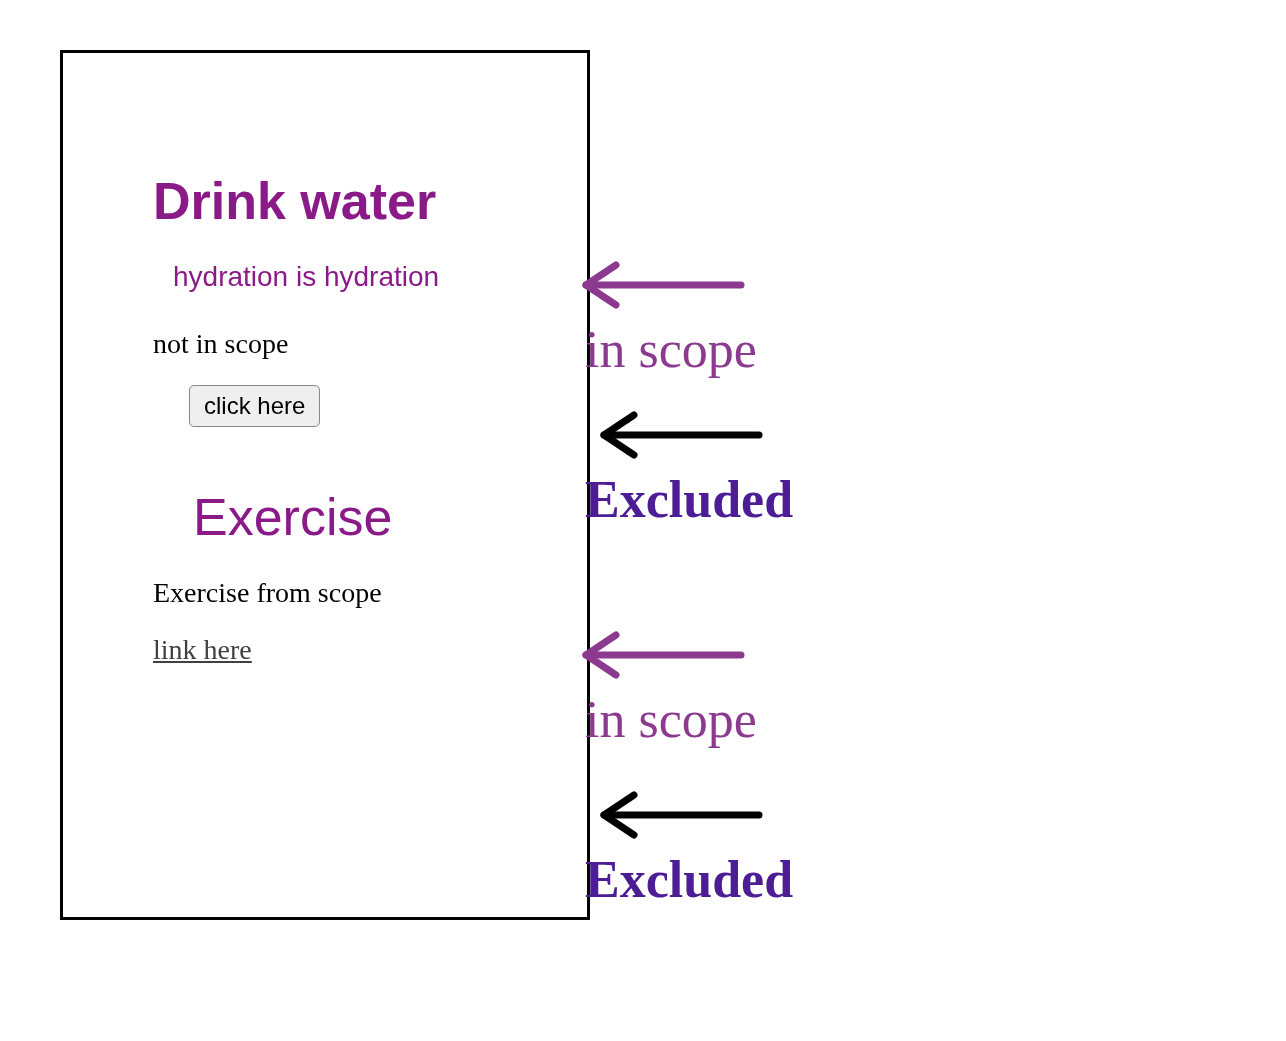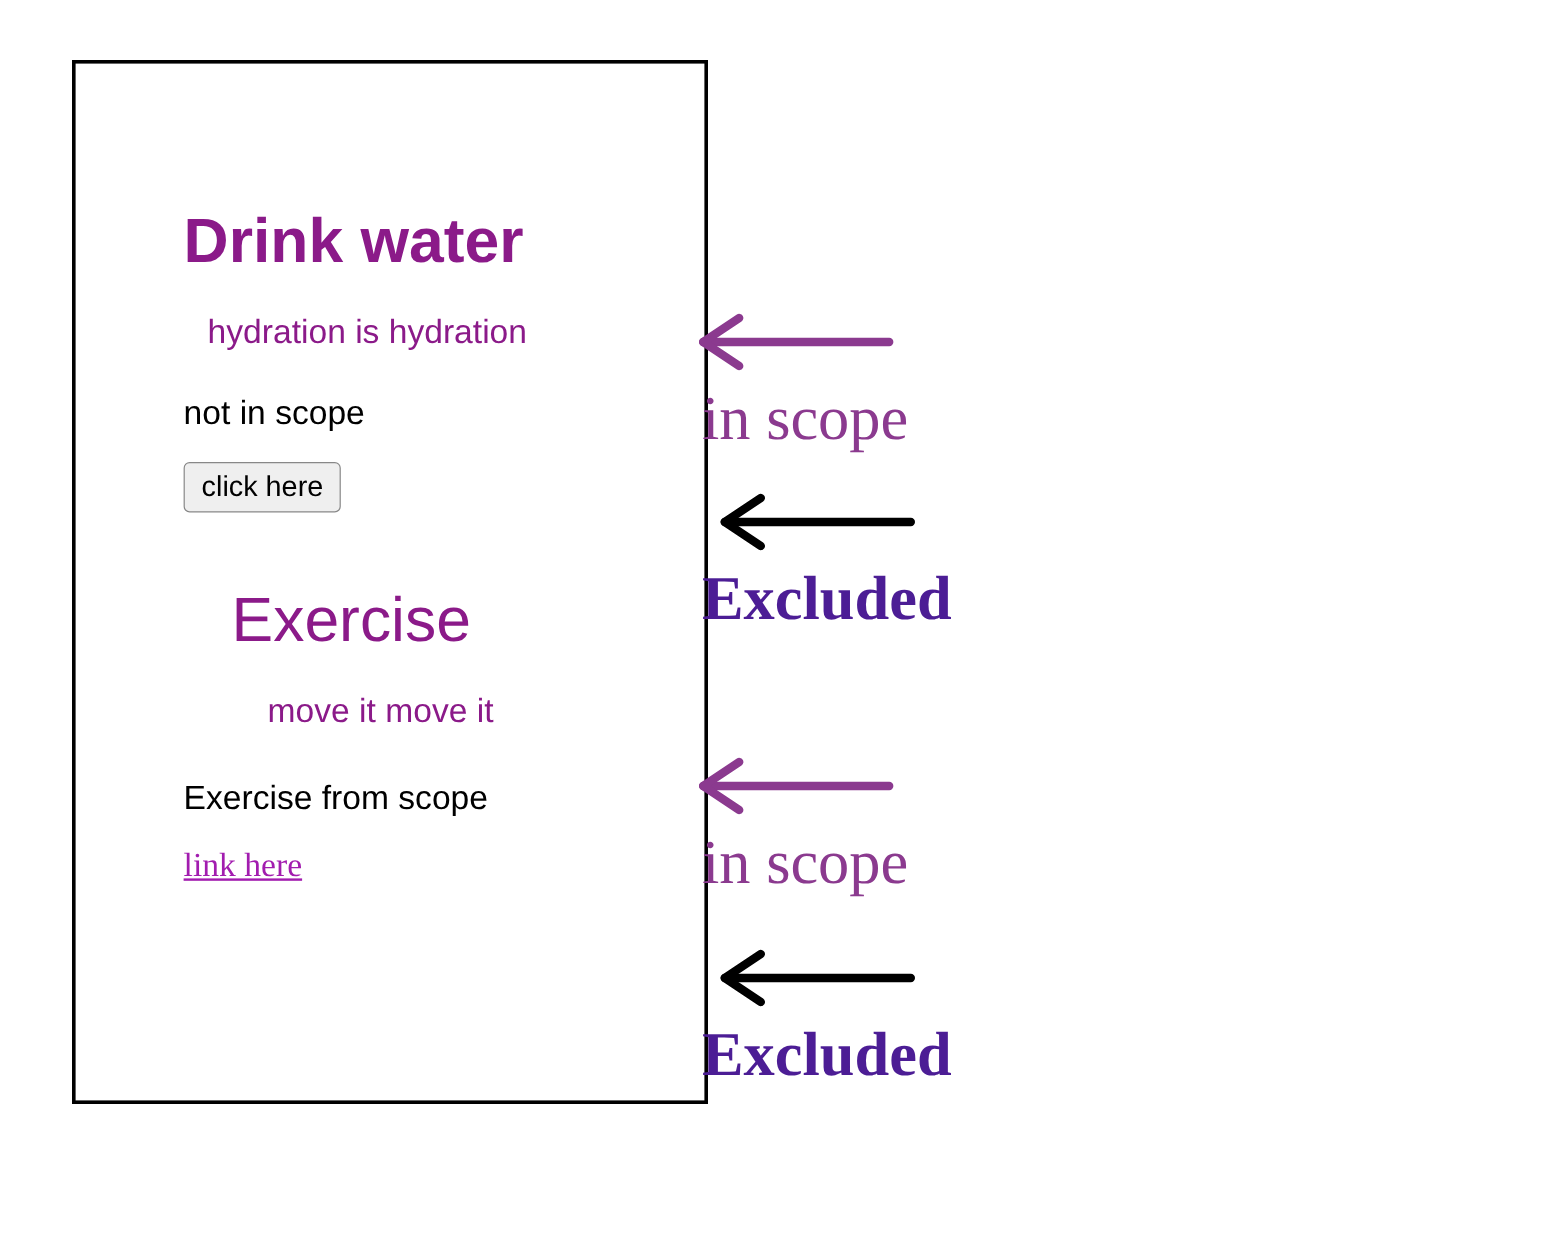--- a/index.html
+++ b/index.html
@@ -34,54 +34,55 @@
       margin: 0 0 30px 0;
     }
     .subtext {
       font-family: Helvetica, Arial, sans-serif;
       font-weight: 400;
       font-size: 28px;
       color: #8b1a89;
       margin: 0 0 35px 20px;
     }
     .plain {
-      font-family: Liberation Sans, sans-serif;
+      font-family: Liberation Serif, serif;
       font-size: 28px;
       color: #000;
       margin: 0 0 25px 0;
     }
     .btn {
       font-family: Helvetica, Arial, sans-serif;
       font-size: 24px;
       padding: 6px 14px;
       background: #efefef;
       border: 1px solid #888;
       border-radius: 5px;
       cursor: pointer;
       margin-bottom: 60px;
       display: inline-block;
+      margin-left: 36px;
     }
     .heading2 {
       font-family: Helvetica, Arial, sans-serif;
       font-weight: 400;
       font-size: 52px;
       color: #8b1a89;
       margin: 0 0 30px 40px;
     }
     .subtext2 {
       font-family: Helvetica, Arial, sans-serif;
       font-weight: 400;
       font-size: 28px;
       color: #8b1a89;
       margin: 0 0 40px 70px;
     }
     .link {
       font-family: Georgia, 'Times New Roman', serif;
       font-size: 28px;
-      color: #a21caf;
+      color: #404040;
       text-decoration: underline;
       cursor: pointer;
       margin-top: 20px;
     }
     .annotation {
       position: absolute;
       display: flex;
       align-items: center;
       flex-direction: column;
     }
@@ -107,21 +108,20 @@
 
 <div class="canvas">
 
   <div class="panel">
     <h1 class="heading">Drink water</h1>
     <p class="subtext">hydration is hydration</p>
     <p class="plain">not in scope</p>
     <button class="btn">click here</button>
 
     <h1 class="heading2">Exercise</h1>
-    <p class="subtext2">move it move it</p>
     <p class="plain">Exercise from scope</p>
     <a class="link">link here</a>
   </div>
 
   <div class="annotation" style="left:565px; top:250px;">
     <svg width="180" height="70" viewBox="0 0 180 70">
       <path d="M 15 35 L 170 35" stroke="#8b3a8f" stroke-width="7" fill="none" stroke-linecap="round"></path>
       <path d="M 15 35 L 45 15 M 15 35 L 45 55" stroke="#8b3a8f" stroke-width="7" fill="none" stroke-linecap="round"></path>
     </svg>
     <span class="annotation-label purple-label">in scope</span>

